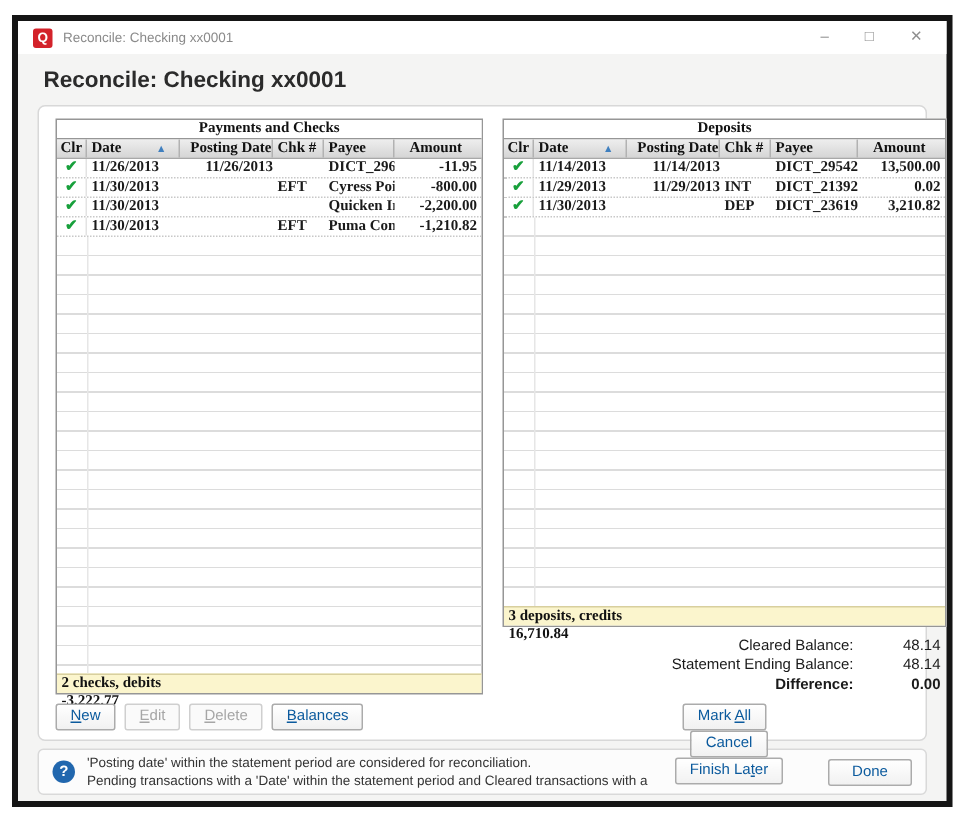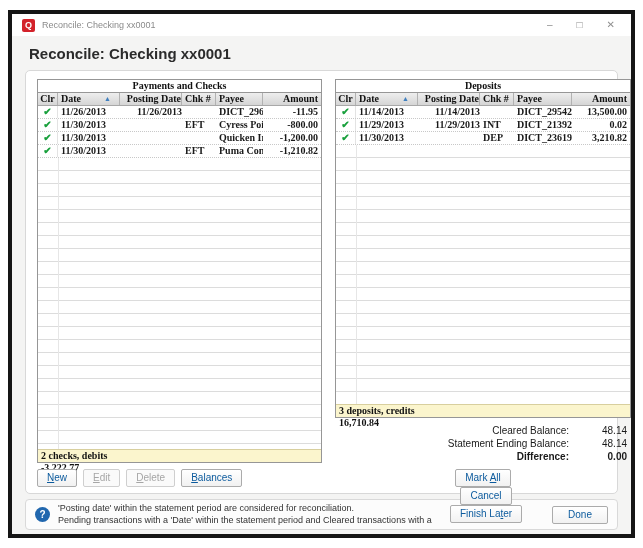--- a/index.html
+++ b/index.html
@@ -27,21 +27,21 @@
   .col-left  { width:285px; }
   .col-right { flex:1; }
 
   
   .tbl { border:1px solid #969696; background:#fff; display:flex; flex-direction:column; font-size:10px;font-family:Liberation Serif, serif; }
   .tbl-caption { height:13px; line-height:12px; text-align:center; font-weight:bold; color:#111;
                  border-bottom:1px solid #969696; background:#fff; }
   .tbl-head { height:13px; display:flex; background:linear-gradient(#eeeeee,#d5d5d5);
               border-bottom:1px solid #a8a8a8; font-weight:bold; color:#111; }
   .tbl-head > div { border-right:1px solid #b2b2b2; line-height:12px; padding-left:3px; overflow:hidden; white-space:nowrap; }
-  .tbl-head > div:last-child { border-right:none; }
+  .tbl-head > div:last-child { border-right:none;text-align:center; }
   .c-clr { width:20px; flex:none; text-align:center; padding-left:0 !important; }
   .c-date { width:62px; flex:none; display:flex; align-items:center; }
   .c-post { width:62px; flex:none;text-align:right; }
   .c-chk { width:34px; flex:none; }
   .c-payee { flex:1; min-width:0; }
   .c-amt { width:58px; flex:none; text-align:right; padding-right:3px; padding-left:0 !important; }
   .sort-arrow { font-size:7px; color:#3f7fbf; margin-left:auto; margin-right:8px; }
 
   .tbl-row { height:13px; display:flex; border-bottom:1px dotted #c8c8c8; font-weight:bold; color:#1a1a1a; }
   .tbl-row > div { line-height:12px; padding-left:3px; overflow:hidden; white-space:nowrap; }
@@ -134,21 +134,21 @@
               <div class="c-chk">EFT</div>
               <div class="c-payee">Cyress Point Apts</div>
               <div class="c-amt">-800.00</div>
             </div>
             <div class="tbl-row">
               <div class="c-clr check">✔</div>
               <div class="c-date">11/30/2013</div>
               <div class="c-post"></div>
               <div class="c-chk"></div>
               <div class="c-payee">Quicken Inc</div>
-              <div class="c-amt">-1,200.00</div>
+              <div class="c-amt">-2,200.00</div>
             </div>
             <div class="tbl-row">
               <div class="c-clr check">✔</div>
               <div class="c-date">11/30/2013</div>
               <div class="c-post"></div>
               <div class="c-chk">EFT</div>
               <div class="c-payee">Puma Construction</div>
               <div class="c-amt">-1,210.82</div>
             </div>
             <div class="filler"></div>

